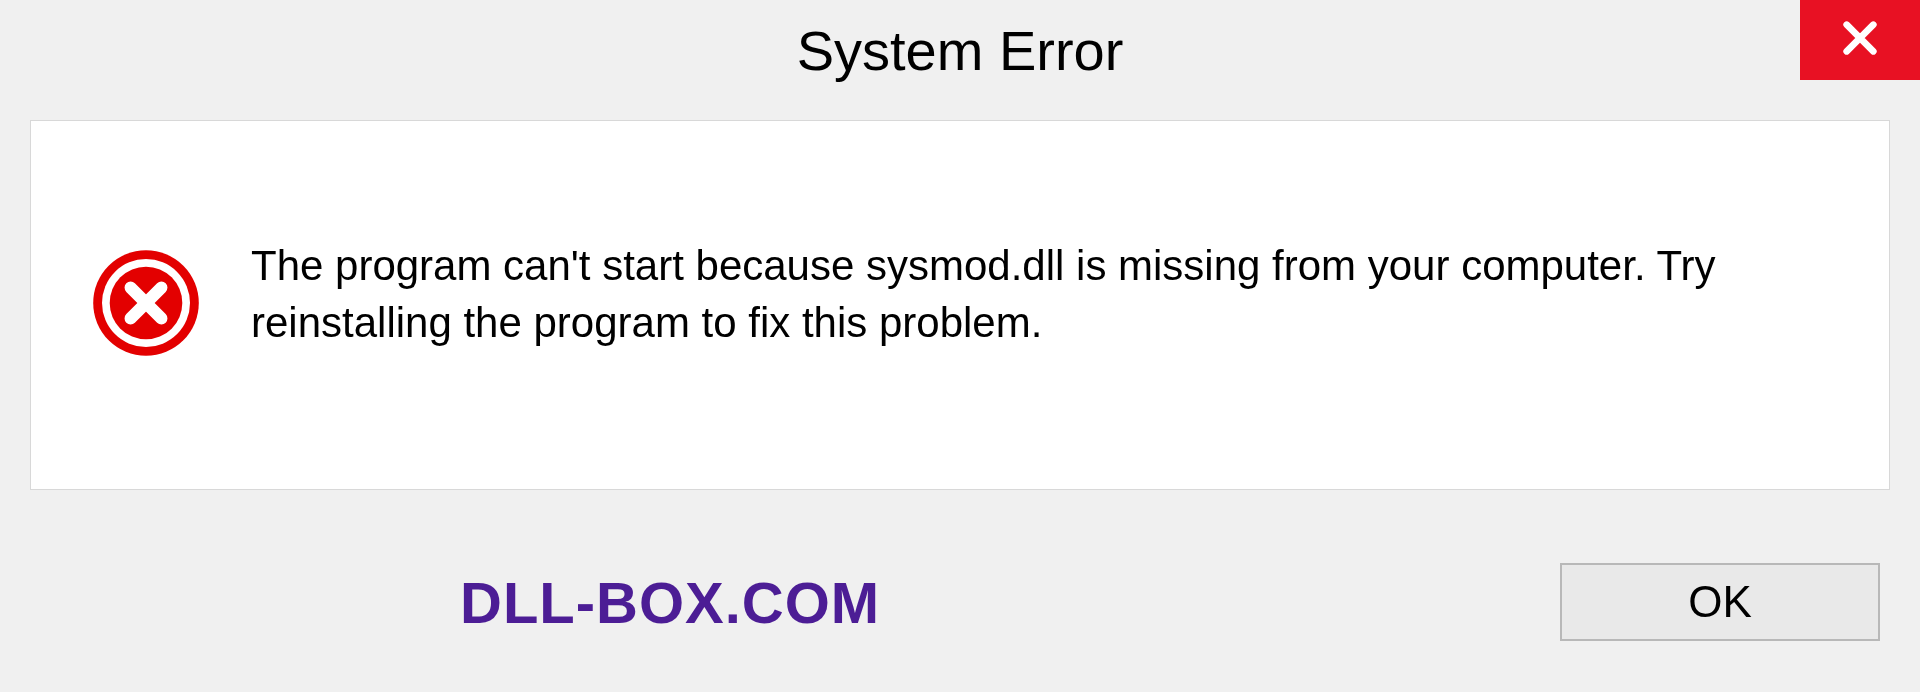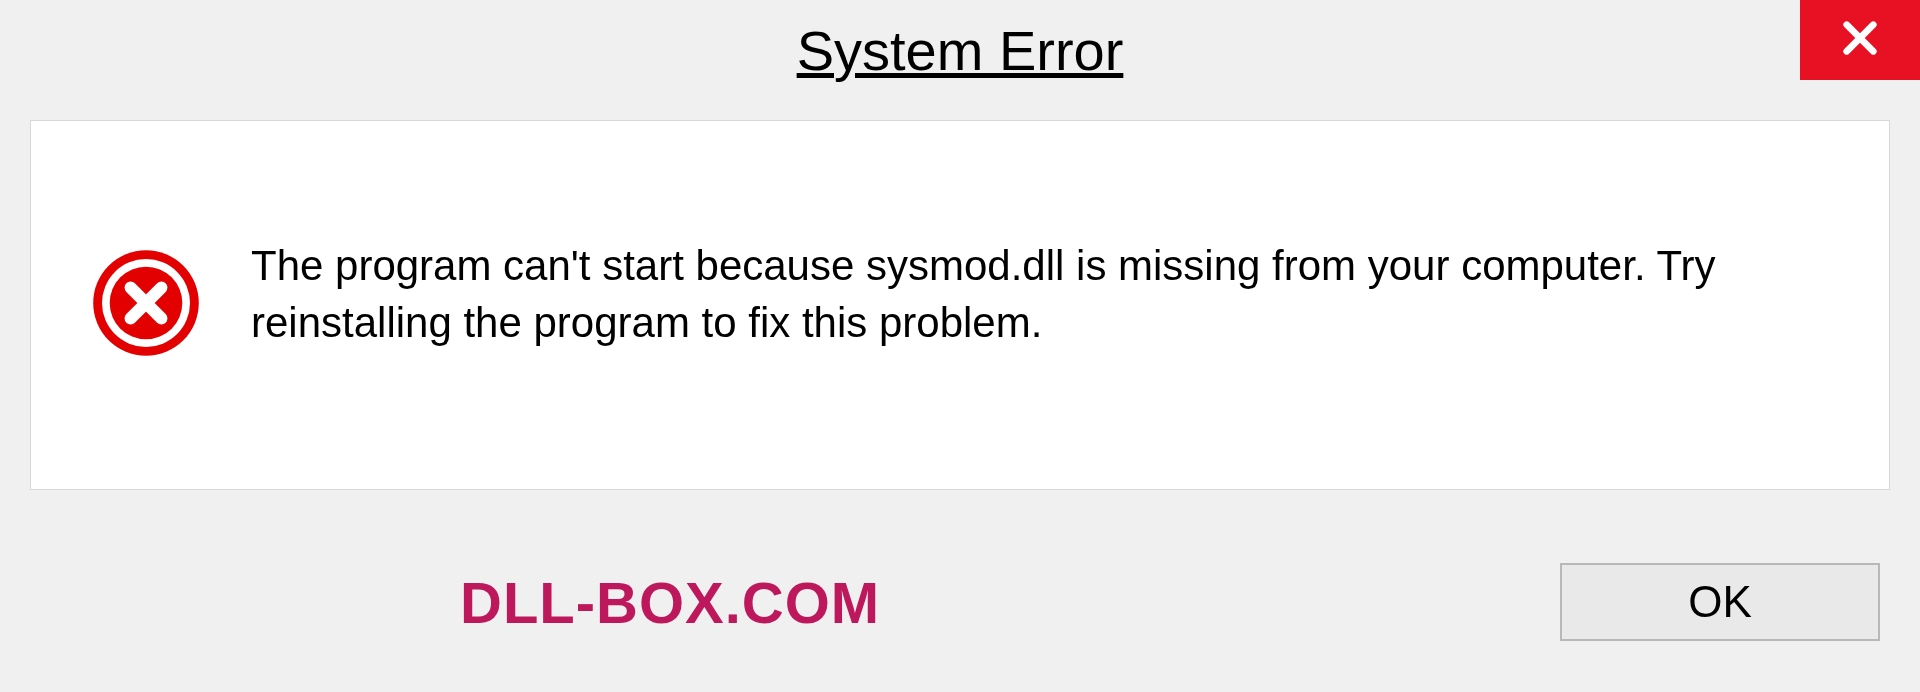--- a/index.html
+++ b/index.html
@@ -14,21 +14,20 @@
       font-family: "Segoe UI", Tahoma, Arial, sans-serif;
       position: relative;
       overflow: hidden;
     }
     .titlebar {
       position: relative;
       height: 100px;
       display: flex;
       align-items: center;
       justify-content: center;
-      text-decoration: underline;
     }
     .title {
       font-size: 56px;
       font-weight: 400;
       color: #000;
     }
     .close-btn {
       position: absolute;
       top: 0;
       right: 0;
@@ -76,21 +75,21 @@
       right: 0;
       height: 120px;
       display: flex;
       align-items: center;
       justify-content: space-between;
       padding: 0 40px;
     }
     .watermark {
       font-size: 58px;
       font-weight: 800;
-      color: #be185d;
+      color: #4c1d95;
       letter-spacing: 1px;
       font-family: Arial, sans-serif;
       margin-left: 420px;
     }
     .ok-btn {
       width: 320px;
       height: 78px;
       background: #e9e9e9;
       border: 2px solid #b8b8b8;
       font-size: 44px;

